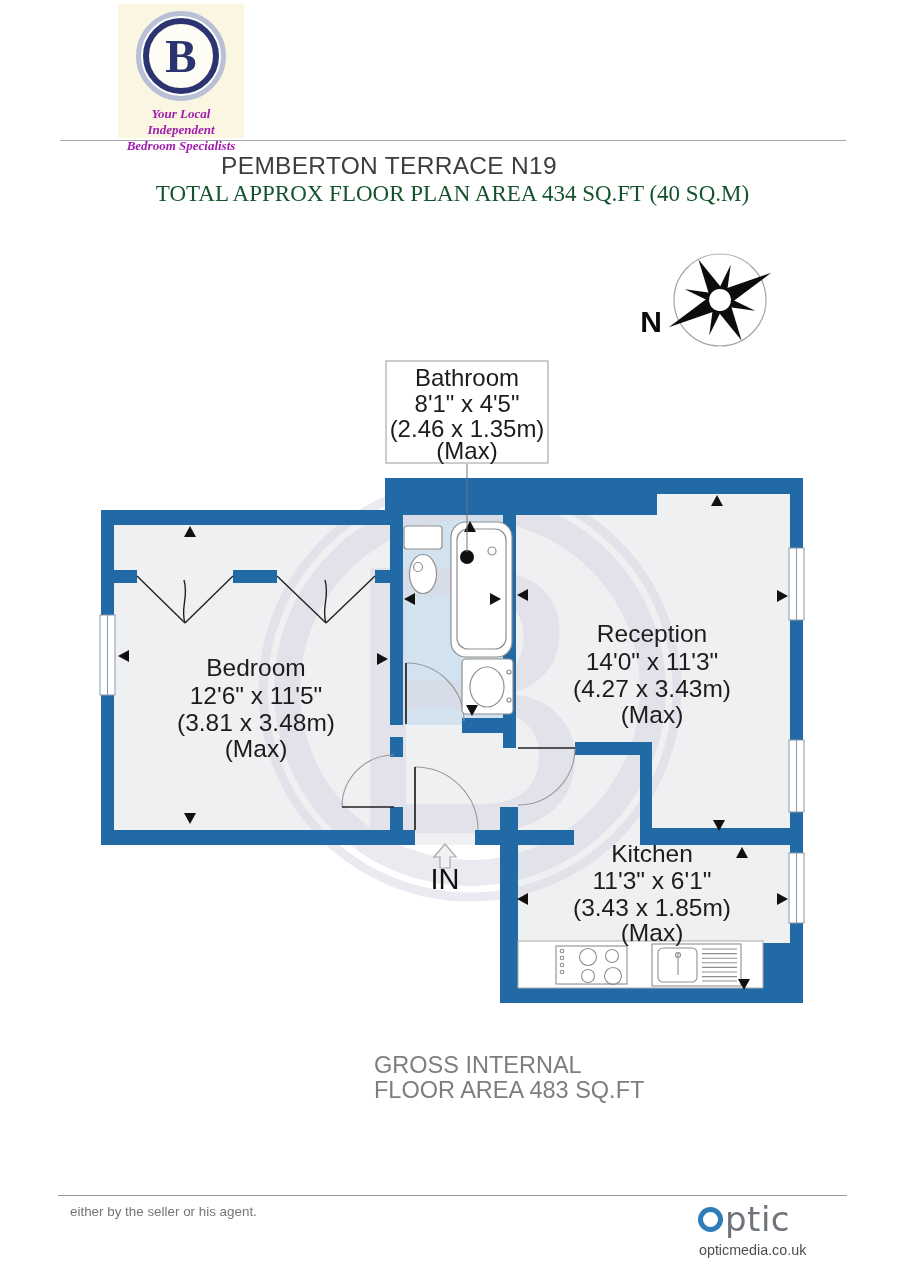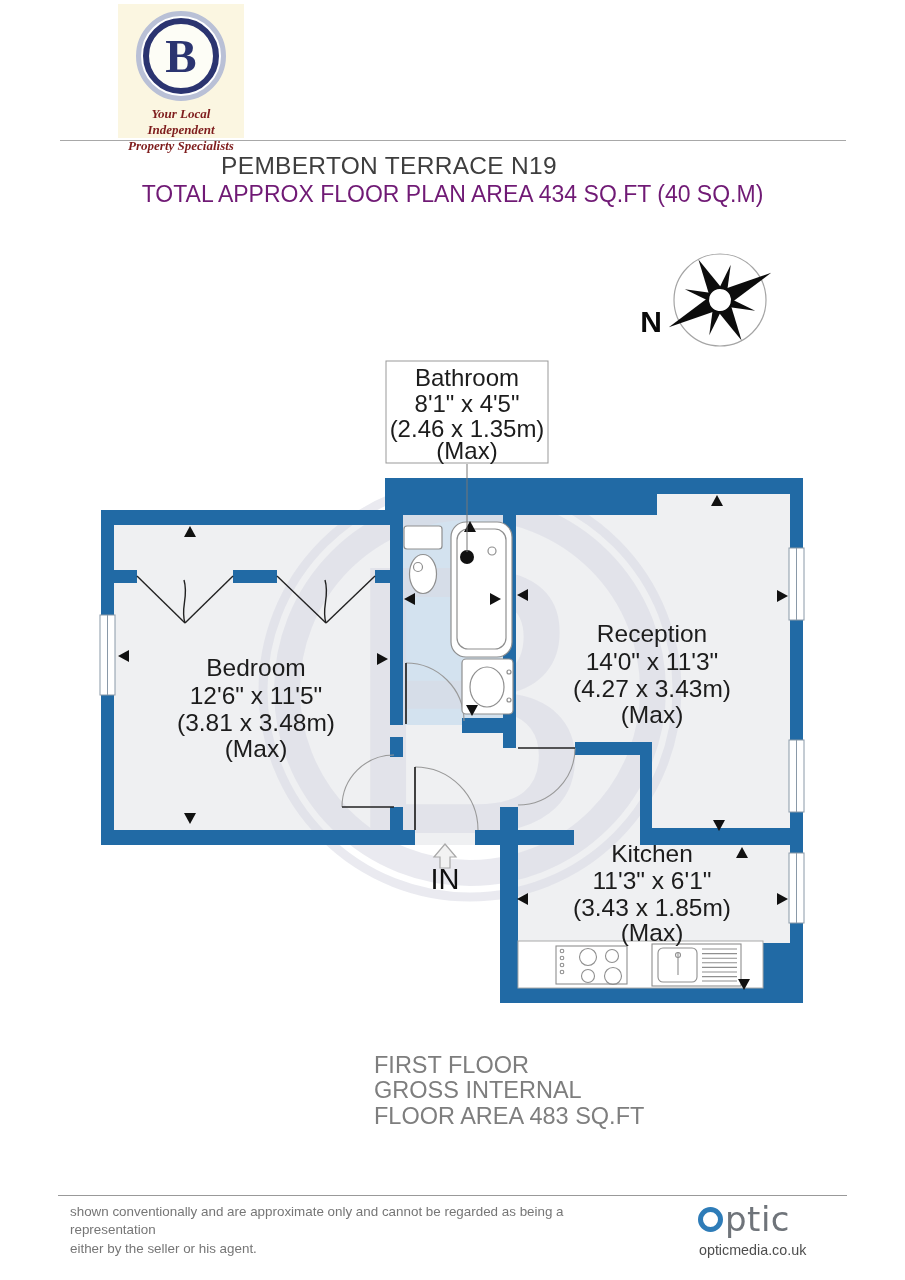--- a/index.html
+++ b/index.html
@@ -8,25 +8,25 @@
   .abs{position:absolute;}
 
   
   #logo-box{left:118px;top:4px;width:126px;height:134px;background:#fbf6e1;text-align:center;}
   #logo-ring-outer{margin:7px auto 0 auto;width:80px;height:80px;border:5px solid #b9c0d6;
                    border-radius:50%;background:#ffffff;display:flex;align-items:center;justify-content:center;}
   #logo-ring-inner{width:64px;height:64px;border:6px solid #2b3470;border-radius:50%;background:#fdfdf6;
                    display:flex;align-items:center;justify-content:center;}
   #logo-letter{font-family:"Liberation Serif", serif;font-size:47px;font-weight:700;color:#2b3470;line-height:1;}
   .tagline{font-family:"Liberation Serif", serif;font-style:italic;font-weight:700;
-           font-size:13px;line-height:16px;color:#7f1d1d;}
+           font-size:13px;line-height:16px;color:#a21caf;}
   #tagline-wrap{margin-top:5px;}
   #header-rule{left:60px;top:140px;width:786px;border-top:1.5px solid #a8a8a8;}
   #page-title{left:0;top:152px;width:778px;text-align:center;font-size:24.5px;color:#3e3e3e;letter-spacing:.3px;}
-  #page-subtitle{left:0;top:181px;width:905px;text-align:center;font-size:23px;color:#701a75;}
+  #page-subtitle{left:0;top:181px;width:905px;text-align:center;font-size:23px;color:#14532d;font-family:Liberation Serif, serif;}
 
   
   #summary{left:374px;top:1053px;font-size:23.5px;line-height:25.4px;color:#7e7e7e;}
   #footer-rule{left:58px;top:1195px;width:789px;border-top:1.5px solid #999999;}
   #disclaimer{left:70px;top:1203px;width:560px;font-size:13.4px;line-height:18.4px;color:#767676;}
   #optic-row{left:698px;top:1198px;display:flex;align-items:flex-end;height:38px;justify-content:flex-end;}
   #optic-o{display:inline-block;width:15px;height:15px;border:5.5px solid #2e7cb8;border-radius:50%;
            margin:0 2px 4px 0;}
   #optic-rest{font-family:"DejaVu Sans", sans-serif;font-size:34px;line-height:34px;color:#6f747a;letter-spacing:.5px;}
   #optic-media{left:723px;top:1291px;font-size:12px;letter-spacing:2.2px;color:#a9c2d4;}
@@ -40,21 +40,21 @@
 <body>
 
 <div class="abs" id="logo-box">
   <div id="logo-ring-outer">
     <div id="logo-ring-inner">
       <span id="logo-letter">B</span>
     </div>
   </div>
   <div id="tagline-wrap">
     <div class="tagline">Your Local Independent</div>
-    <div class="tagline">Property Specialists</div>
+    <div class="tagline">Bedroom Specialists</div>
   </div>
 </div>
 <div class="abs" id="header-rule"></div>
 <div class="abs" id="page-title">PEMBERTON TERRACE N19</div>
 <div class="abs" id="page-subtitle">TOTAL APPROX FLOOR PLAN AREA 434 SQ.FT (40 SQ.M)</div>
 
 <svg class="abs" style="left:0;top:0" width="905" height="1280" viewBox="0 0 905 1280">
 
   <g>
     <rect x="107" y="518" width="293" height="318" fill="#eff0f2"></rect>
@@ -246,28 +246,26 @@
       <polygon points="26,26 1,8 8,1"></polygon>
       <polygon points="-26,26 -8,1 -1,8"></polygon>
       <polygon points="-26,-26 -1,-8 -8,-1"></polygon>
       <circle cx="0" cy="0" r="11" fill="#ffffff"></circle>
     </g>
     <text x="651" y="332" text-anchor="middle" font-size="30" font-weight="bold" fill="#0a0a0a">N</text>
   </g>
 </svg>
 
 <div class="abs" id="summary">
-  <div>FIRST FLOOR</div>
   <div>GROSS INTERNAL</div>
   <div>FLOOR AREA 483 SQ.FT</div>
 </div>
 
 <div class="abs" id="footer-rule"></div>
 <div class="abs" id="disclaimer">
-  <div>shown conventionally and are approximate only and cannot be regarded as being a representation</div>
   <div>either by the seller or his agent.</div>
 </div>
 <div class="abs" id="optic-row">
   <span id="optic-o"></span>
   <span id="optic-rest">ptic</span>
 </div>
 <div class="abs" id="optic-media">MEDIA</div>
 <div class="abs" id="optic-url">opticmedia.co.uk</div>
 
 </body></html>

